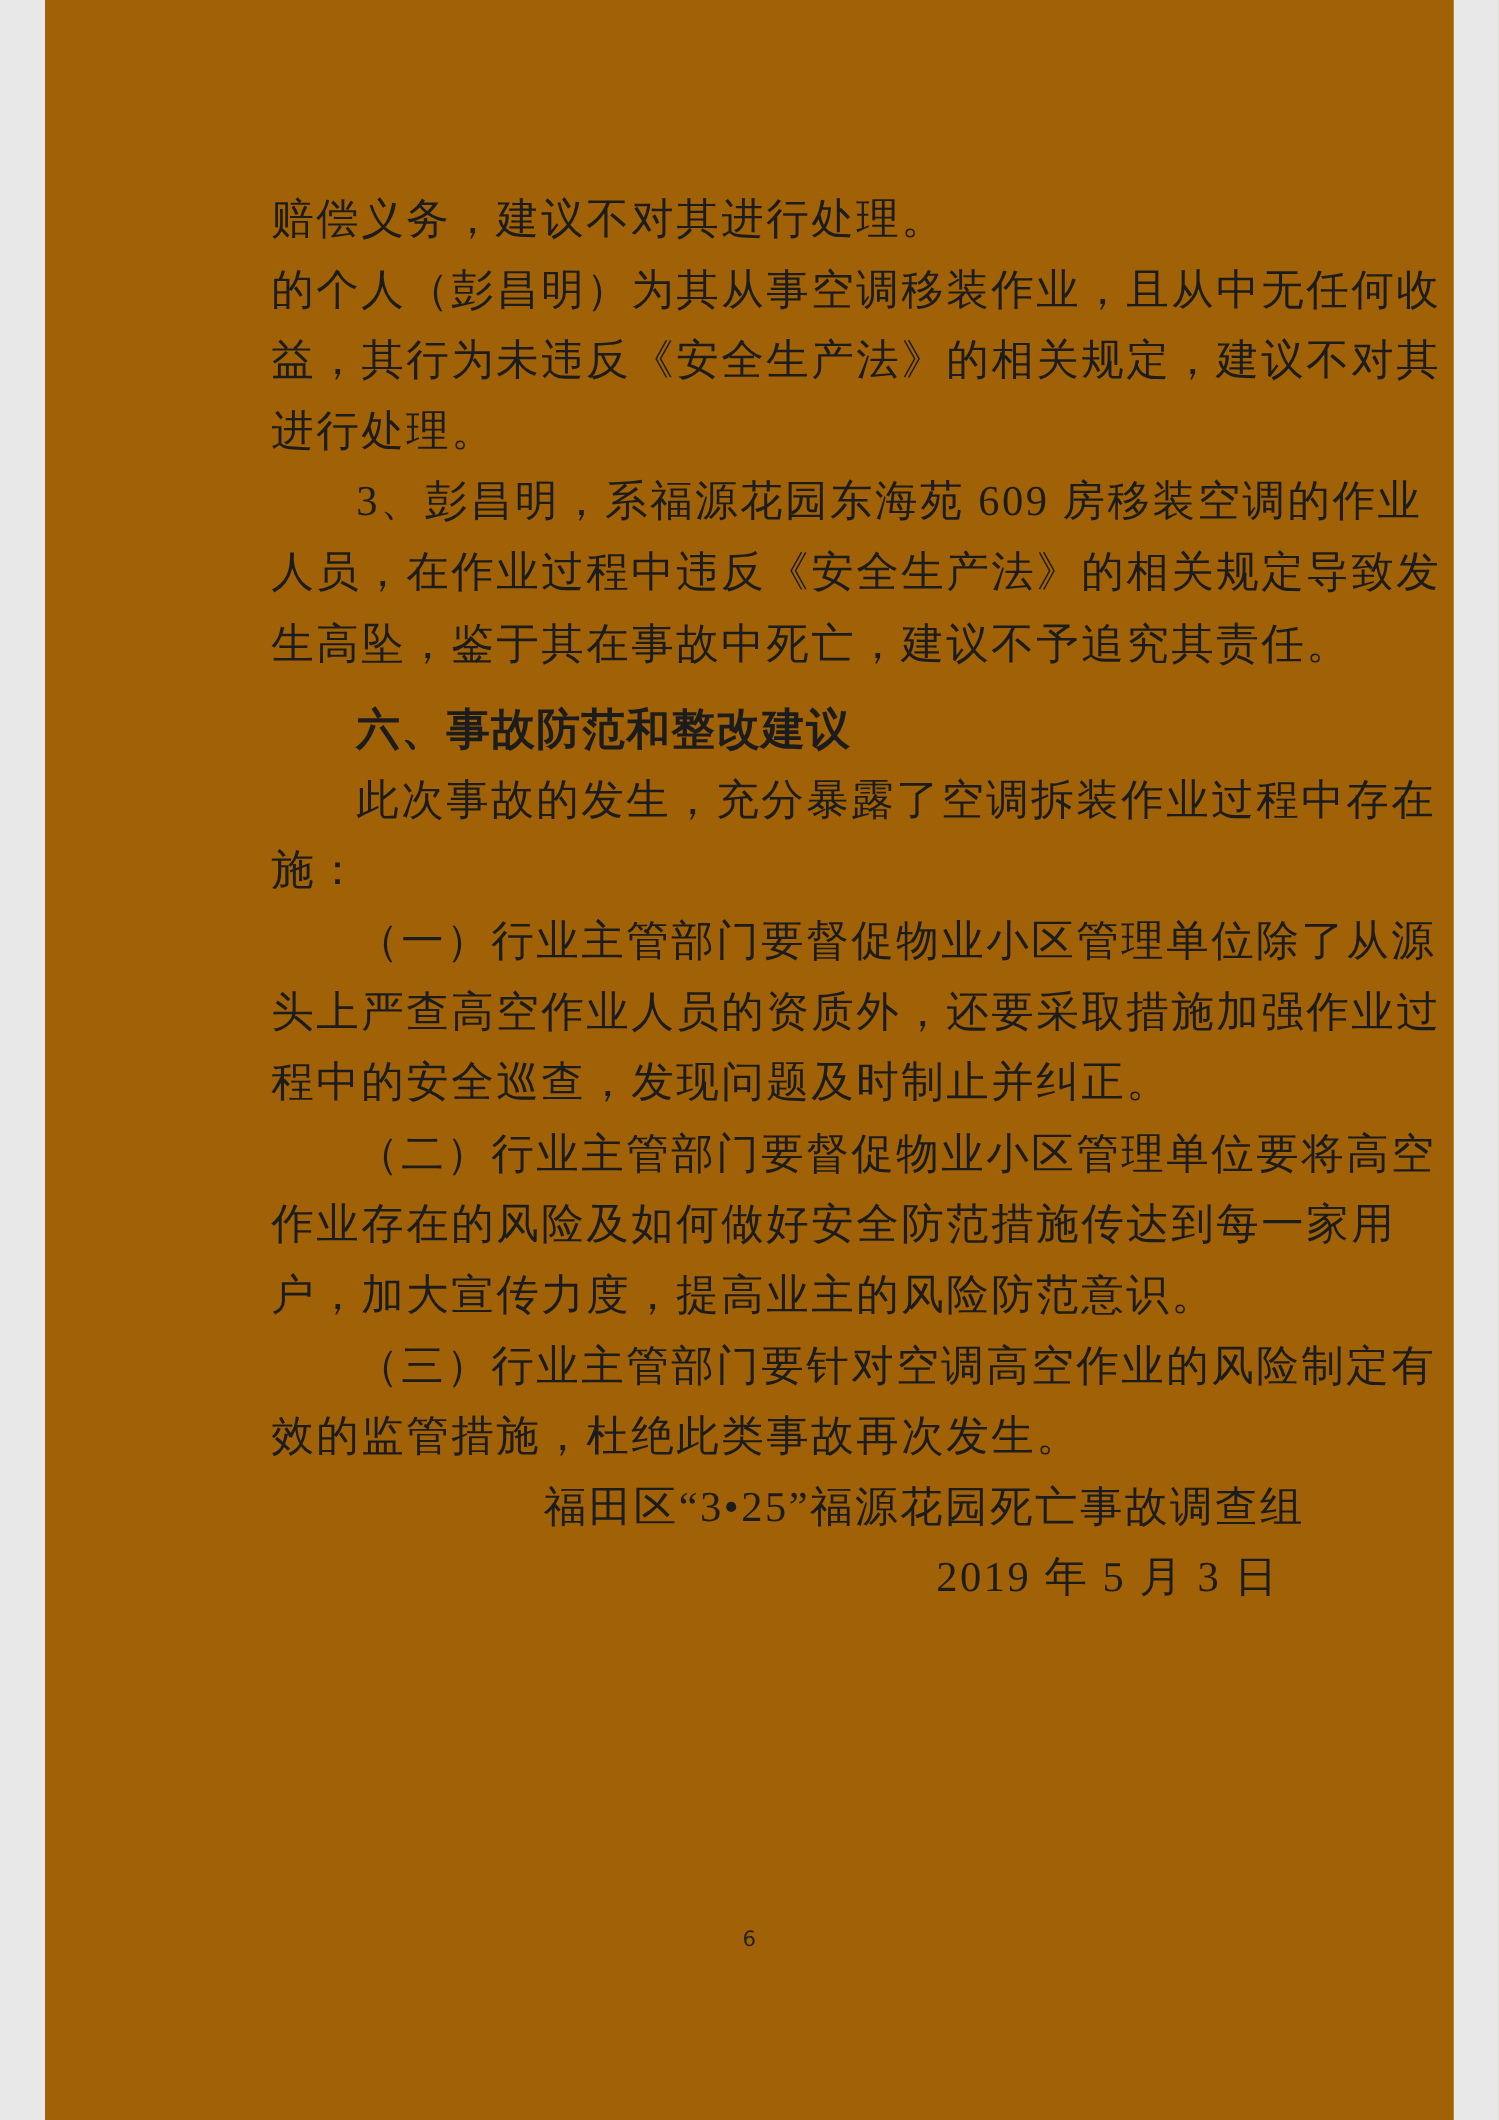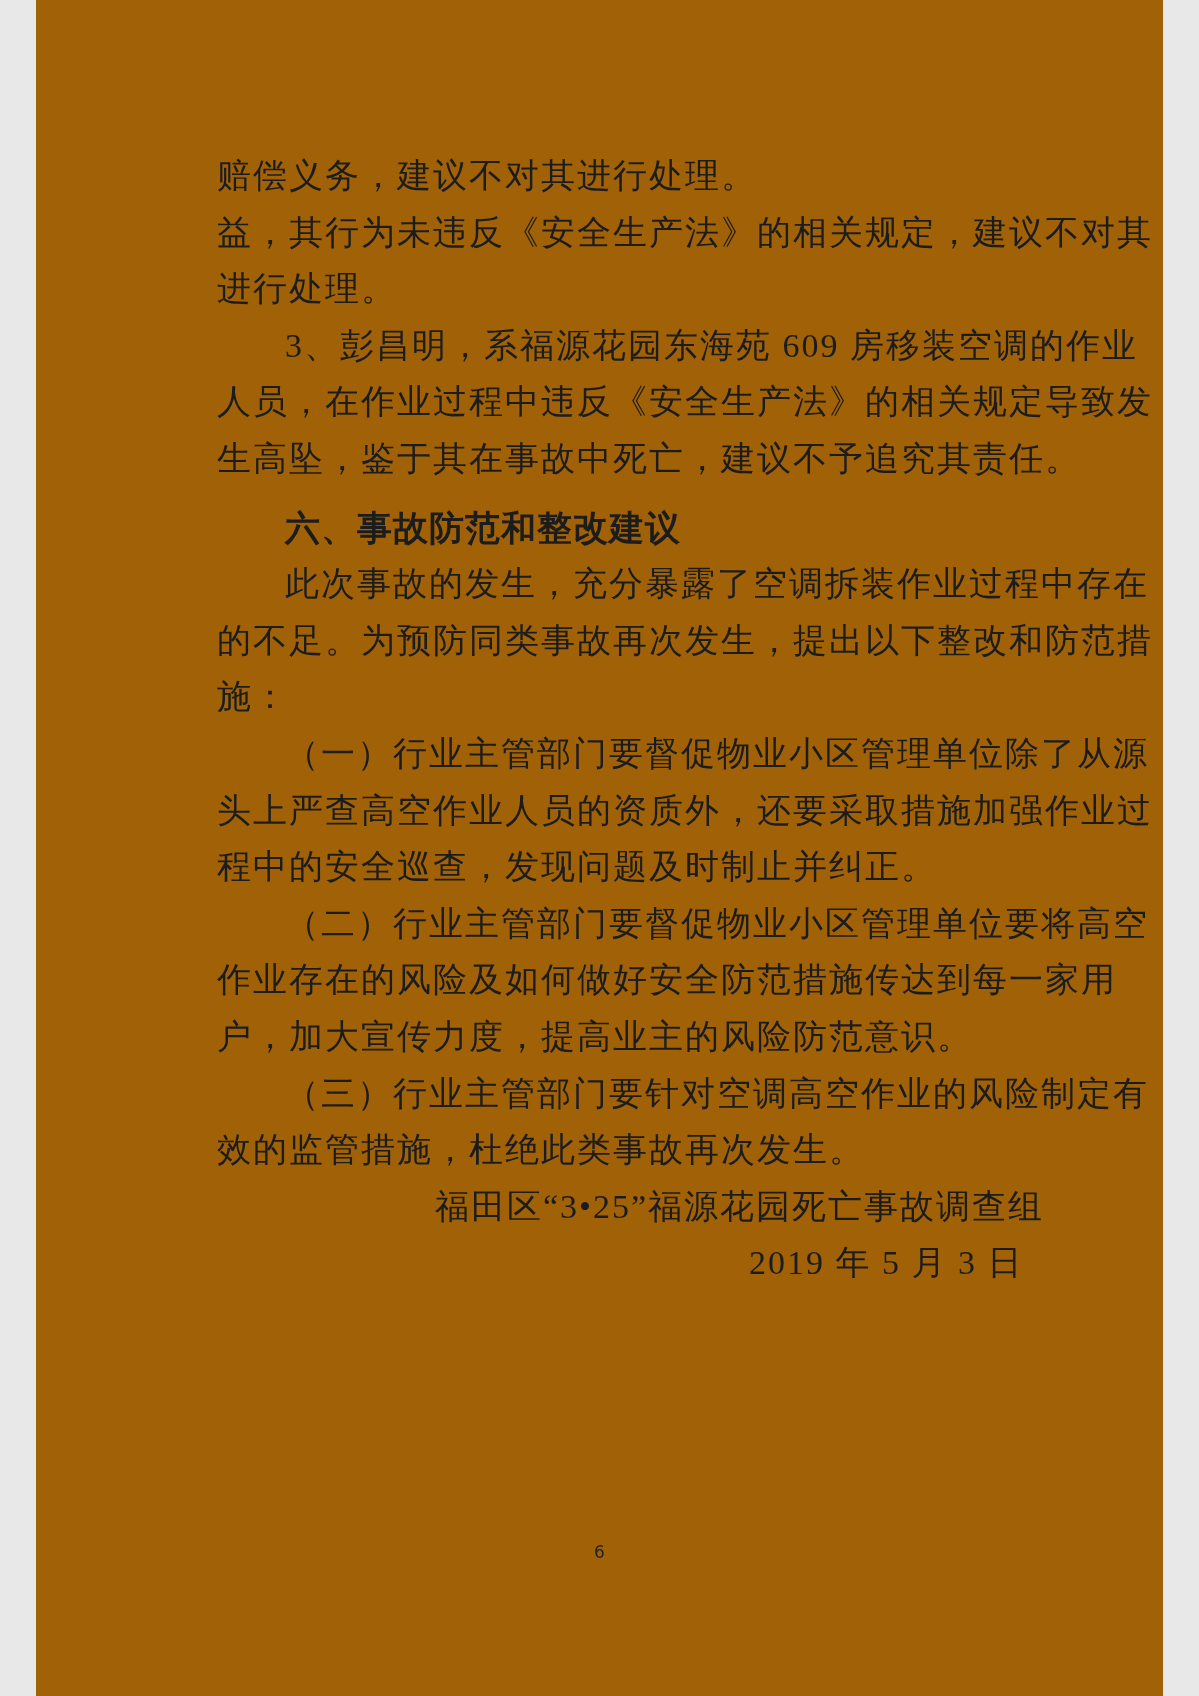--- a/index.html
+++ b/index.html
@@ -57,28 +57,28 @@
     font-size: 17px;
     color: #222222;
   }
 </style>
 </head>
 <body>
 
 <div class="page">
   <div class="document-body">
     <div class="line">赔偿义务，建议不对其进行处理。</div>
+    <div class="line">的个人（彭昌明）为其从事空调移装作业，且从中无任何收</div>
     <div class="line">益，其行为未违反《安全生产法》的相关规定，建议不对其</div>
     <div class="line">进行处理。</div>
     <div class="line indent2">3、彭昌明，系福源花园东海苑 609 房移装空调的作业</div>
     <div class="line">人员，在作业过程中违反《安全生产法》的相关规定导致发</div>
     <div class="line">生高坠，鉴于其在事故中死亡，建议不予追究其责任。</div>
     <div class="line indent2 heading">六、事故防范和整改建议</div>
     <div class="line indent2">此次事故的发生，充分暴露了空调拆装作业过程中存在</div>
-    <div class="line">的不足。为预防同类事故再次发生，提出以下整改和防范措</div>
     <div class="line">施：</div>
     <div class="line indent2">（一）行业主管部门要督促物业小区管理单位除了从源</div>
     <div class="line">头上严查高空作业人员的资质外，还要采取措施加强作业过</div>
     <div class="line">程中的安全巡查，发现问题及时制止并纠正。</div>
     <div class="line indent2">（二）行业主管部门要督促物业小区管理单位要将高空</div>
     <div class="line">作业存在的风险及如何做好安全防范措施传达到每一家用</div>
     <div class="line">户，加大宣传力度，提高业主的风险防范意识。</div>
     <div class="line indent2">（三）行业主管部门要针对空调高空作业的风险制定有</div>
     <div class="line">效的监管措施，杜绝此类事故再次发生。</div>
     <div class="line signature">福田区“3•25”福源花园死亡事故调查组</div>

